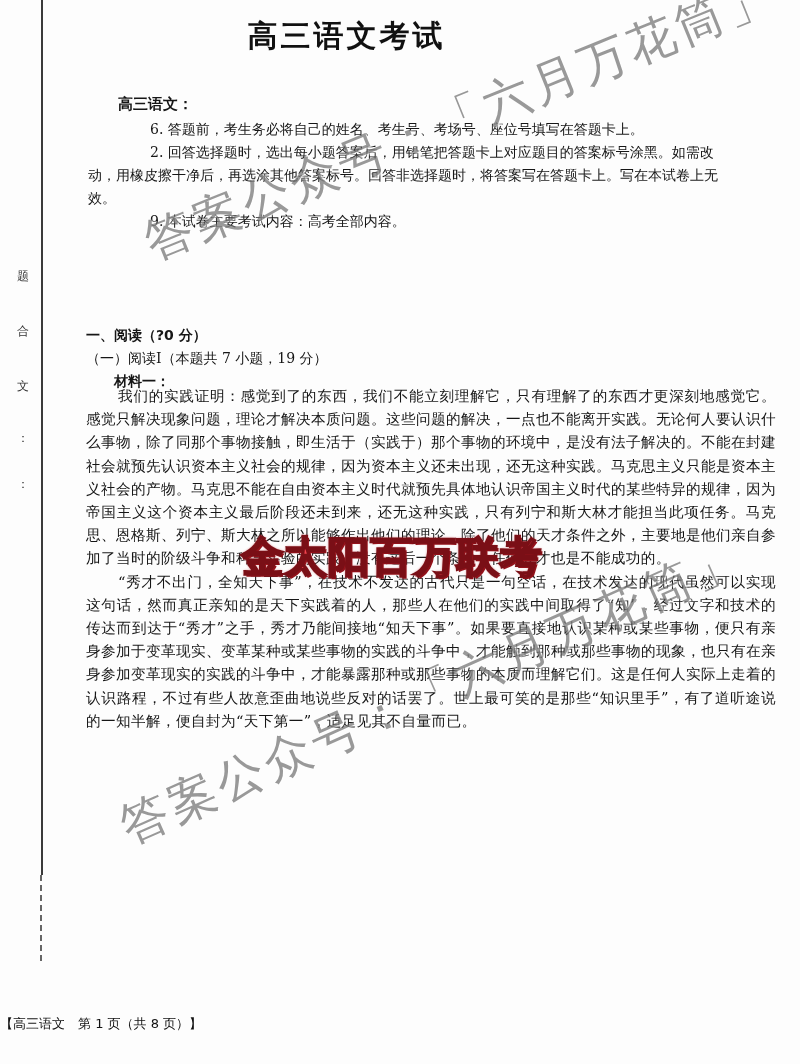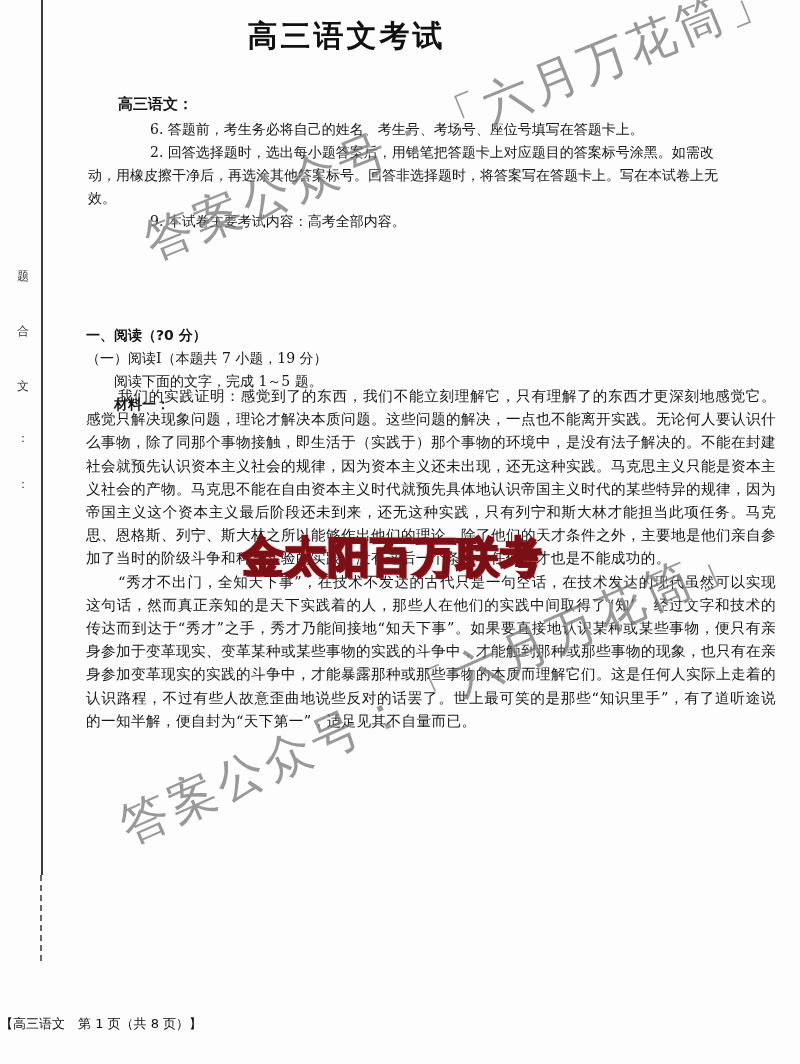--- a/index.html
+++ b/index.html
@@ -85,21 +85,20 @@
 <div class="notes">
   <div class="notes-heading">高三语文：</div>
   <div class="note-wrap">6. 答题前，考生务必将自己的姓名、考生号、考场号、座位号填写在答题卡上。</div>
   <div class="note-wrap">2. 回答选择题时，选出每小题答案后，用铅笔把答题卡上对应题目的答案标号涂黑。如需改动，用橡皮擦干净后，再选涂其他答案标号。回答非选择题时，将答案写在答题卡上。写在本试卷上无效。</div>
   <div class="note-wrap">9. 本试卷主要考试内容：高考全部内容。</div>
 </div>
 
 <div class="section">
   <div class="h1">一、阅读（?0 分）</div>
   <div>（一）阅读Ⅰ（本题共 7 小题，19 分）</div>
-  <div class="indent">阅读下面的文字，完成 1～5 题。</div>
   <div class="material">材料一：</div>
 </div>
 
 <div class="passage">
   <p>我们的实践证明：感觉到了的东西，我们不能立刻理解它，只有理解了的东西才更深刻地感觉它。感觉只解决现象问题，理论才解决本质问题。这些问题的解决，一点也不能离开实践。无论何人要认识什么事物，除了同那个事物接触，即生活于（实践于）那个事物的环境中，是没有法子解决的。不能在封建社会就预先认识资本主义社会的规律，因为资本主义还未出现，还无这种实践。马克思主义只能是资本主义社会的产物。马克思不能在自由资本主义时代就预先具体地认识帝国主义时代的某些特异的规律，因为帝国主义这个资本主义最后阶段还未到来，还无这种实践，只有列宁和斯大林才能担当此项任务。马克思、恩格斯、列宁、斯大林之所以能够作出他们的理论，除了他们的天才条件之外，主要地是他们亲自参加了当时的阶级斗争和科学实验的实践，没有这后一个条件，任何天才也是不能成功的。</p>
   <p>“秀才不出门，全知天下事”，在技术不发达的古代只是一句空话，在技术发达的现代虽然可以实现这句话，然而真正亲知的是天下实践着的人，那些人在他们的实践中间取得了“知”，经过文字和技术的传达而到达于“秀才”之手，秀才乃能间接地“知天下事”。如果要直接地认识某种或某些事物，便只有亲身参加于变革现实、变革某种或某些事物的实践的斗争中，才能触到那种或那些事物的现象，也只有在亲身参加变革现实的实践的斗争中，才能暴露那种或那些事物的本质而理解它们。这是任何人实际上走着的认识路程，不过有些人故意歪曲地说些反对的话罢了。世上最可笑的是那些“知识里手”，有了道听途说的一知半解，便自封为“天下第一”，适足见其不自量而已。</p>
 </div>
 
 <div class="footer">【高三语文　第 1 页（共 8 页）】</div>
 

